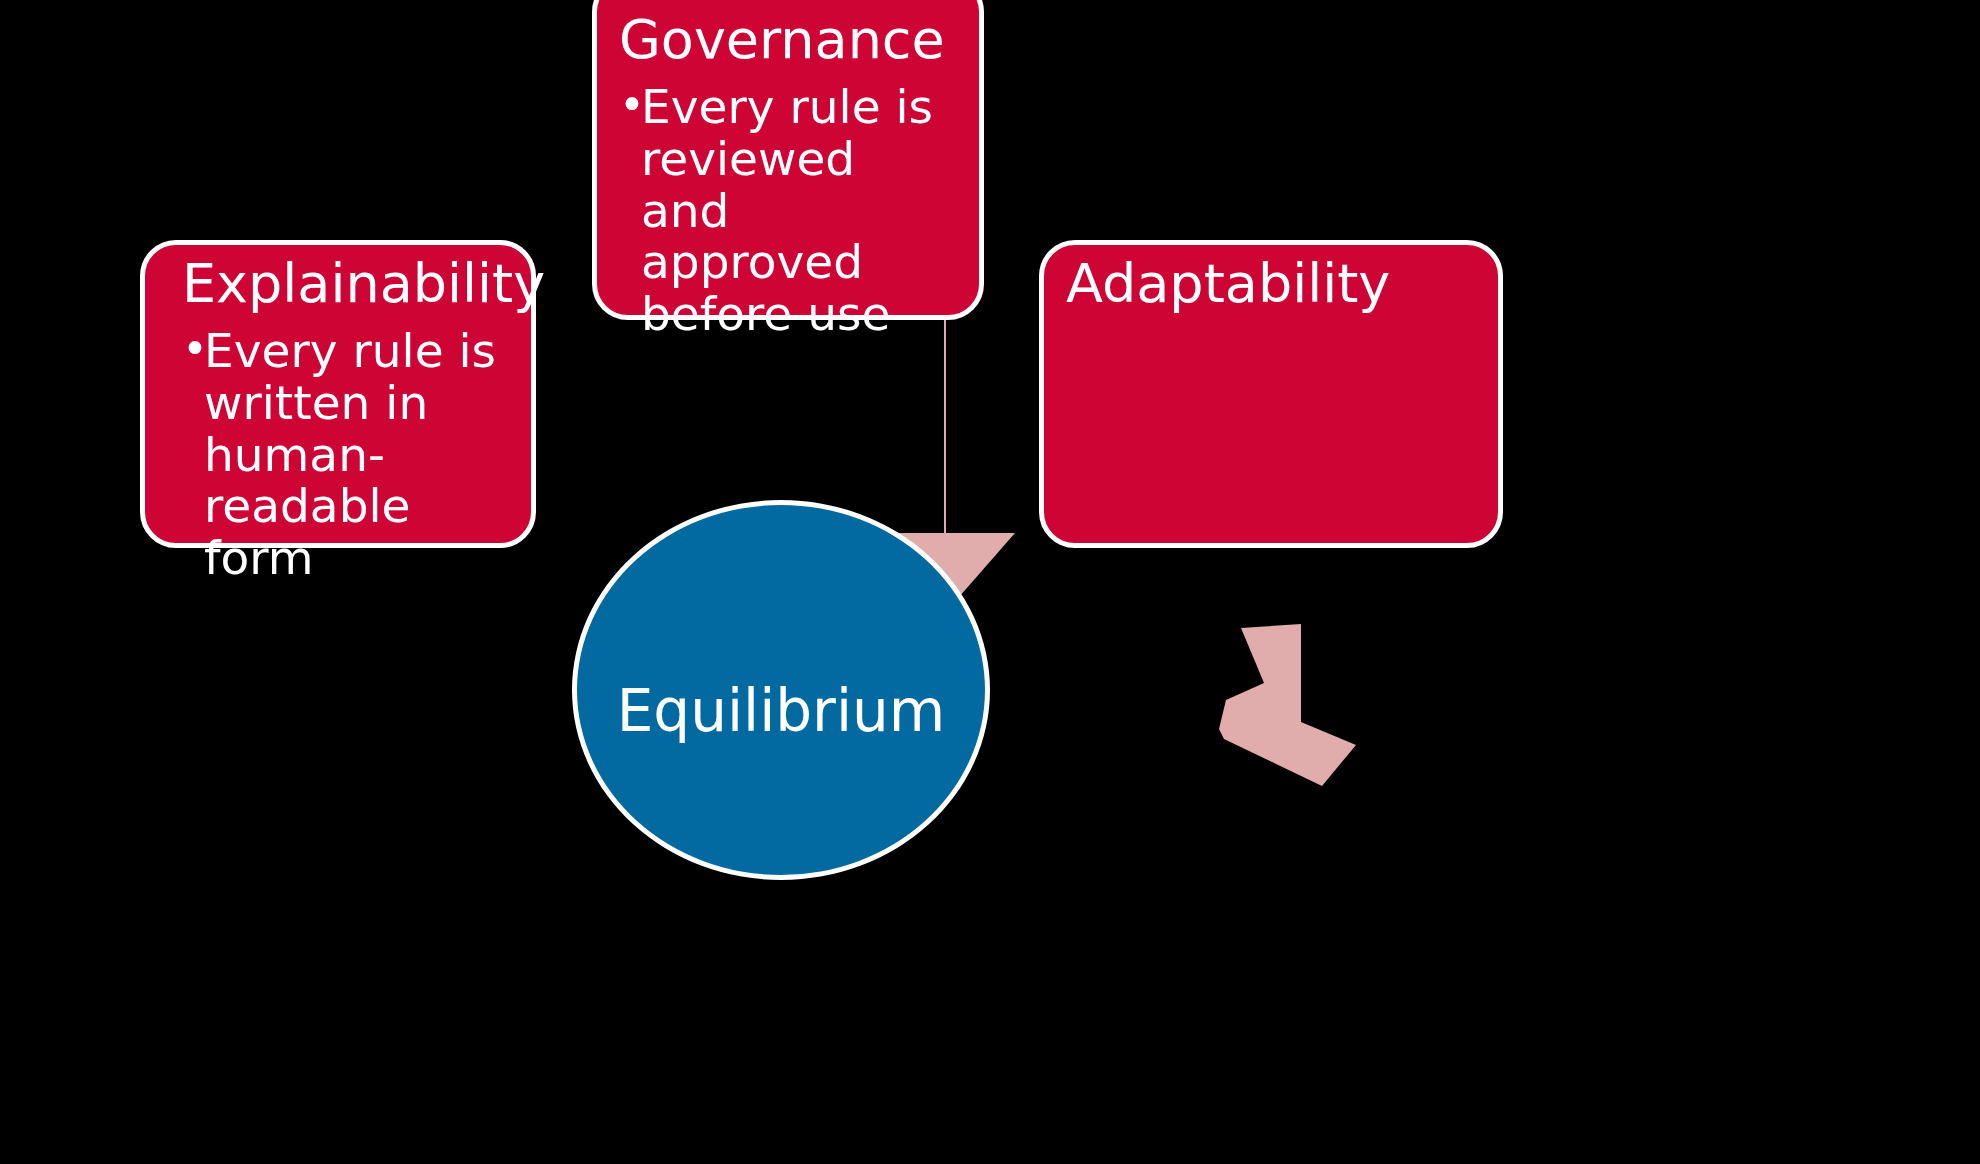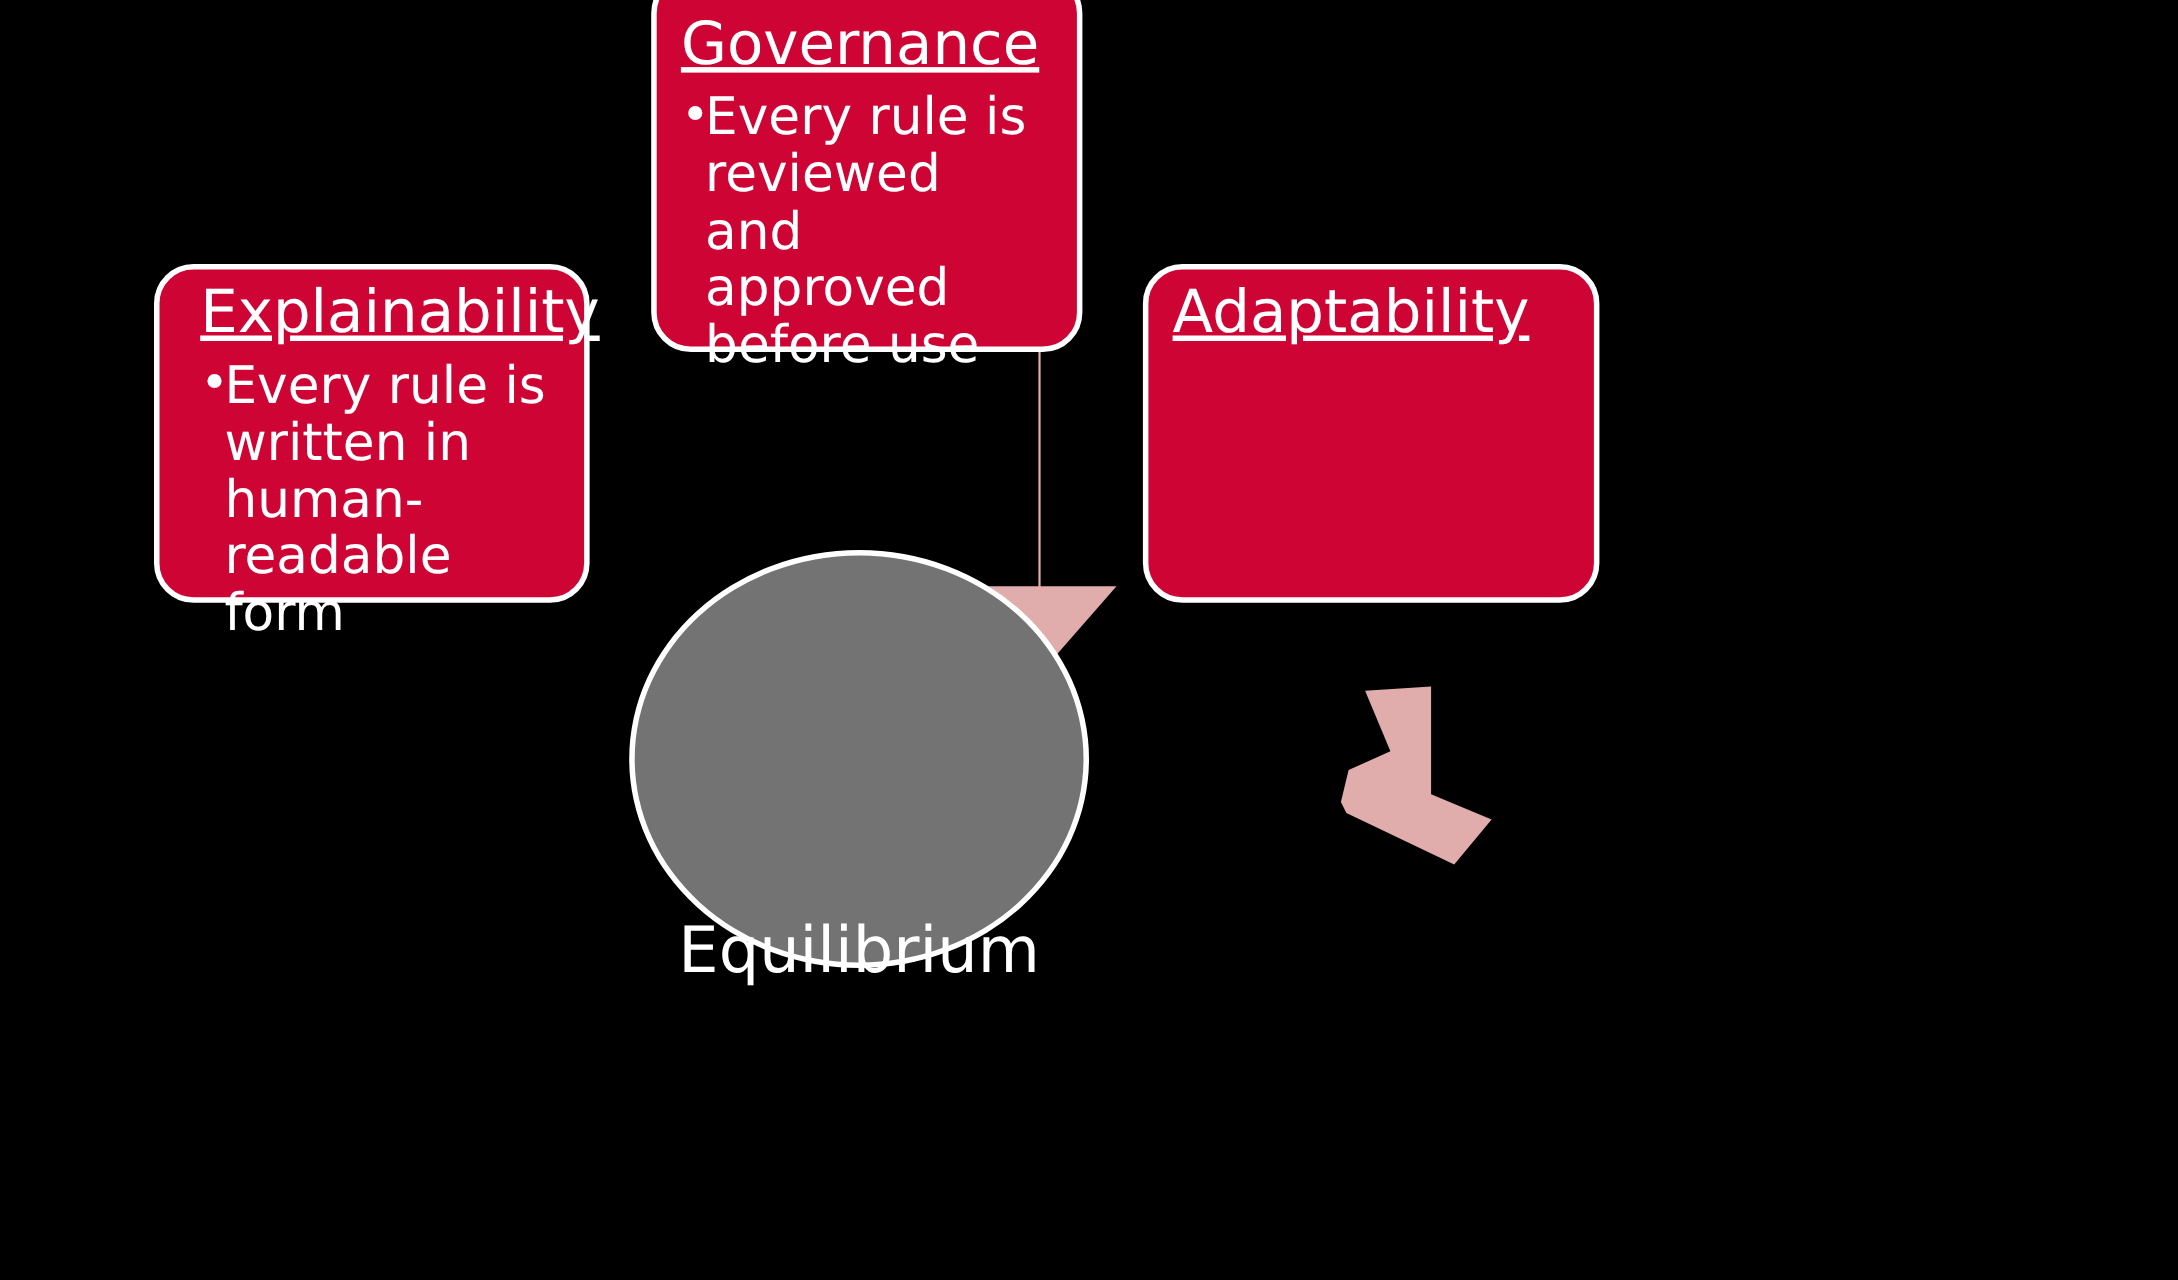--- a/index.html
+++ b/index.html
@@ -27,21 +27,20 @@
     flex-direction: column;
     justify-content: flex-start;
   }
   .node-title {
     font-size: 54px;
     line-height: 1.08;
     font-weight: normal;
     color: #FFFFFF;
     margin: 4px 0 12px 0;
     white-space: nowrap;
-    text-decoration: underline;
   }
   .node-bullets {
     list-style: none;
     margin: 0;
     padding: 0;
     font-size: 47px;
     line-height: 1.10;
     color: #FFFFFF;
   }
   .node-bullets li {
@@ -60,36 +59,36 @@
 
   
   #node-governance {
     left: 592px;  top: -24px;  width: 392px;  height: 344px;
     padding-top: 26px;
   }
   #node-explainability {
     left: 140px;  top: 240px;  width: 396px;  height: 308px; padding-left: 37px;
   }
   #node-adaptability {
-    left: 1039px; top: 240px;  width: 415px;  height: 308px;
+    left: 1039px; top: 240px;  width: 464px;  height: 308px;
   }
 
   
   #equilibrium {
     position: absolute;
     left: 572px;
     top: 500px;
     width: 418px;
     height: 380px;
     box-sizing: border-box;
-    background: #737373;
+    background: #0369a1;
     border: 5px solid #FFFFFF;
     border-radius: 50%;
     display: flex;
-    align-items: flex-end;
+    align-items: center;
     justify-content: center;
     color: #FFFFFF;
     overflow: visible;
   }
   #equilibrium .eq-label {
     font-size: 58px;
     line-height: 1.1;
     color: #FFFFFF;
     white-space: nowrap;
     position: relative;

